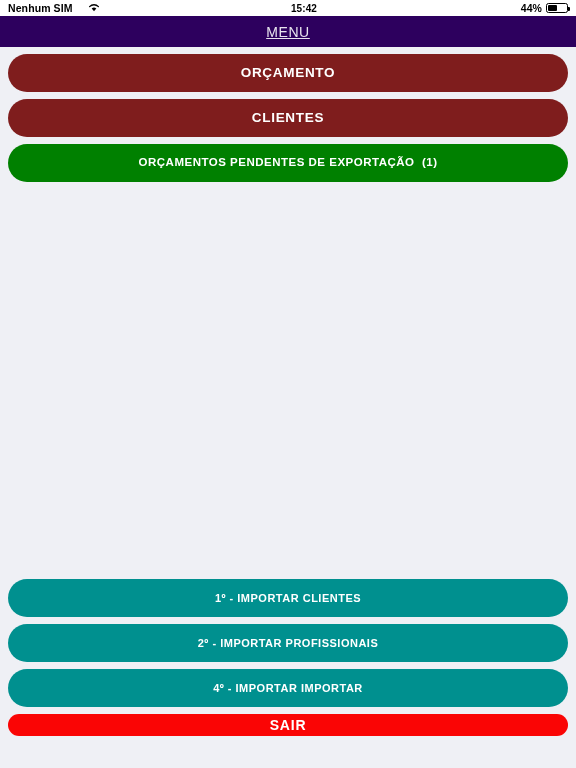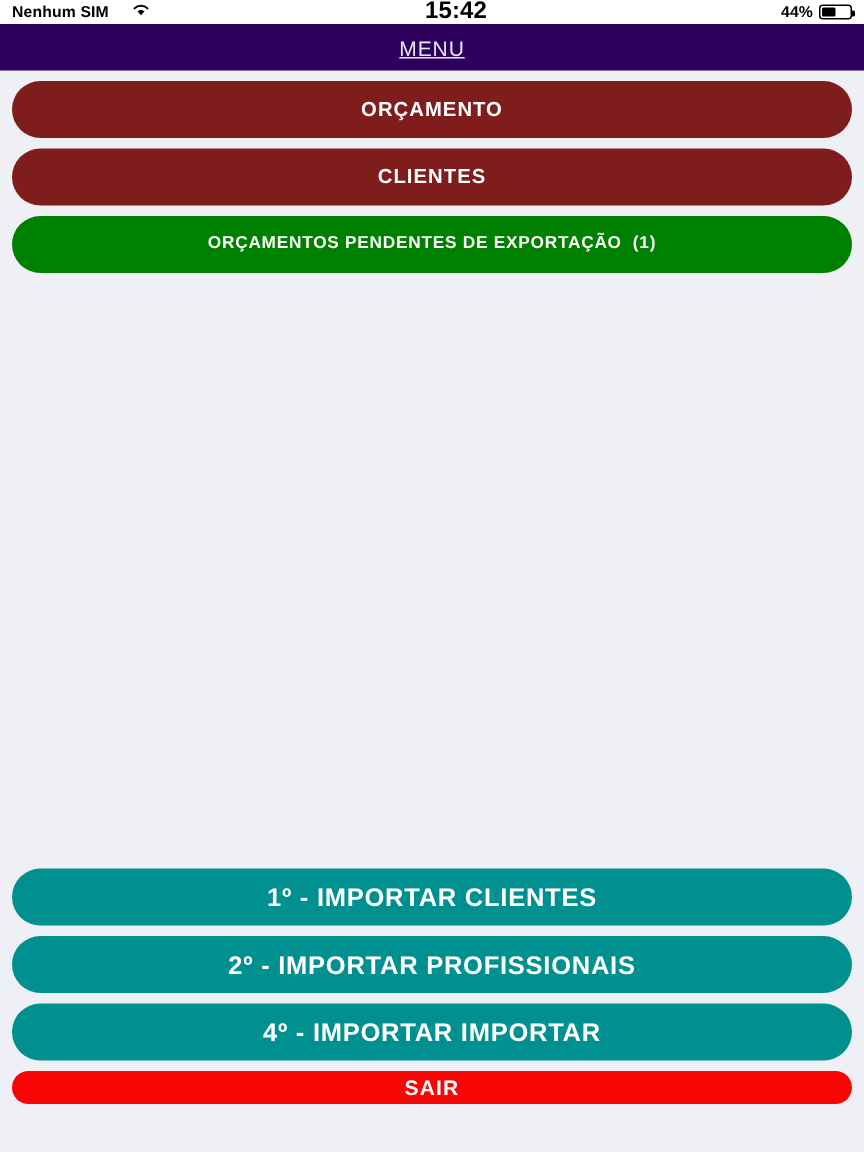--- a/index.html
+++ b/index.html
@@ -45,21 +45,21 @@
     flex: 1 1 auto;
   }
   .sb-center {
     position: absolute;
     left: 0; right: 0;
     top: 0;
     height: 16px;
     display: flex;
     align-items: center;
     justify-content: center;
-    font-size: 16px;
+    font-size: 10px;
     font-weight: bold;
     color: #000;
     pointer-events: none;
     padding-left: 32px;
   }
   .sb-right {
     display: flex;
     align-items: center;
     gap: 4px;
     flex: 1 1 auto;
@@ -163,21 +163,21 @@
     height: 38px;
     background: #008000;
     font-size: 11.5px;
     letter-spacing: 0.5px;
     text-align: right;
   }
 
   .btn-teal {
     height: 38px;
     background: #00908f;
-    font-size: 17px;
+    font-size: 11px;
     letter-spacing: 0.5px;
   }
 
   .btn-danger {
     height: 22px;
     background: #fa0505;
     font-size: 14px;
     letter-spacing: 0.8px;
   }
 </style>

